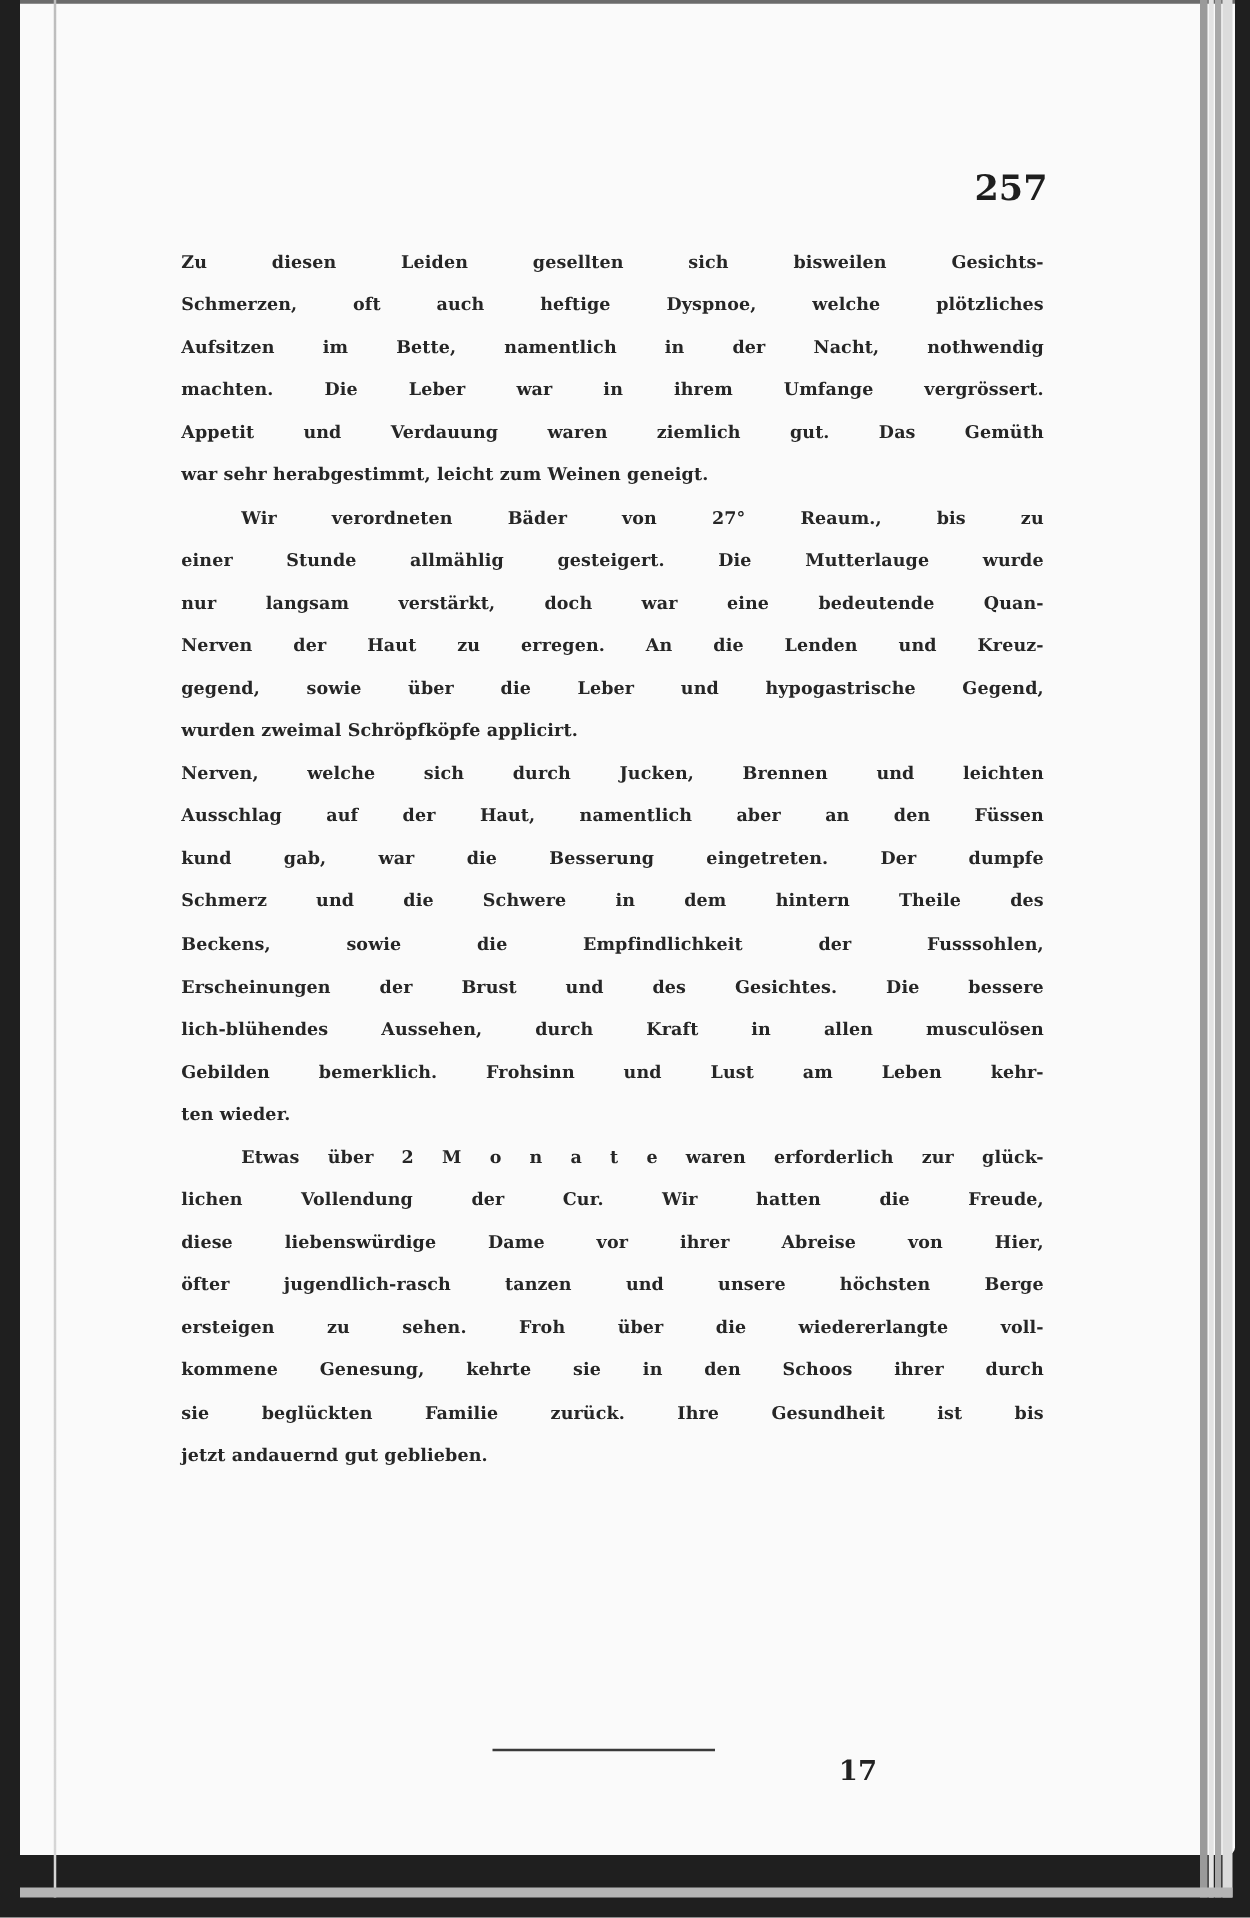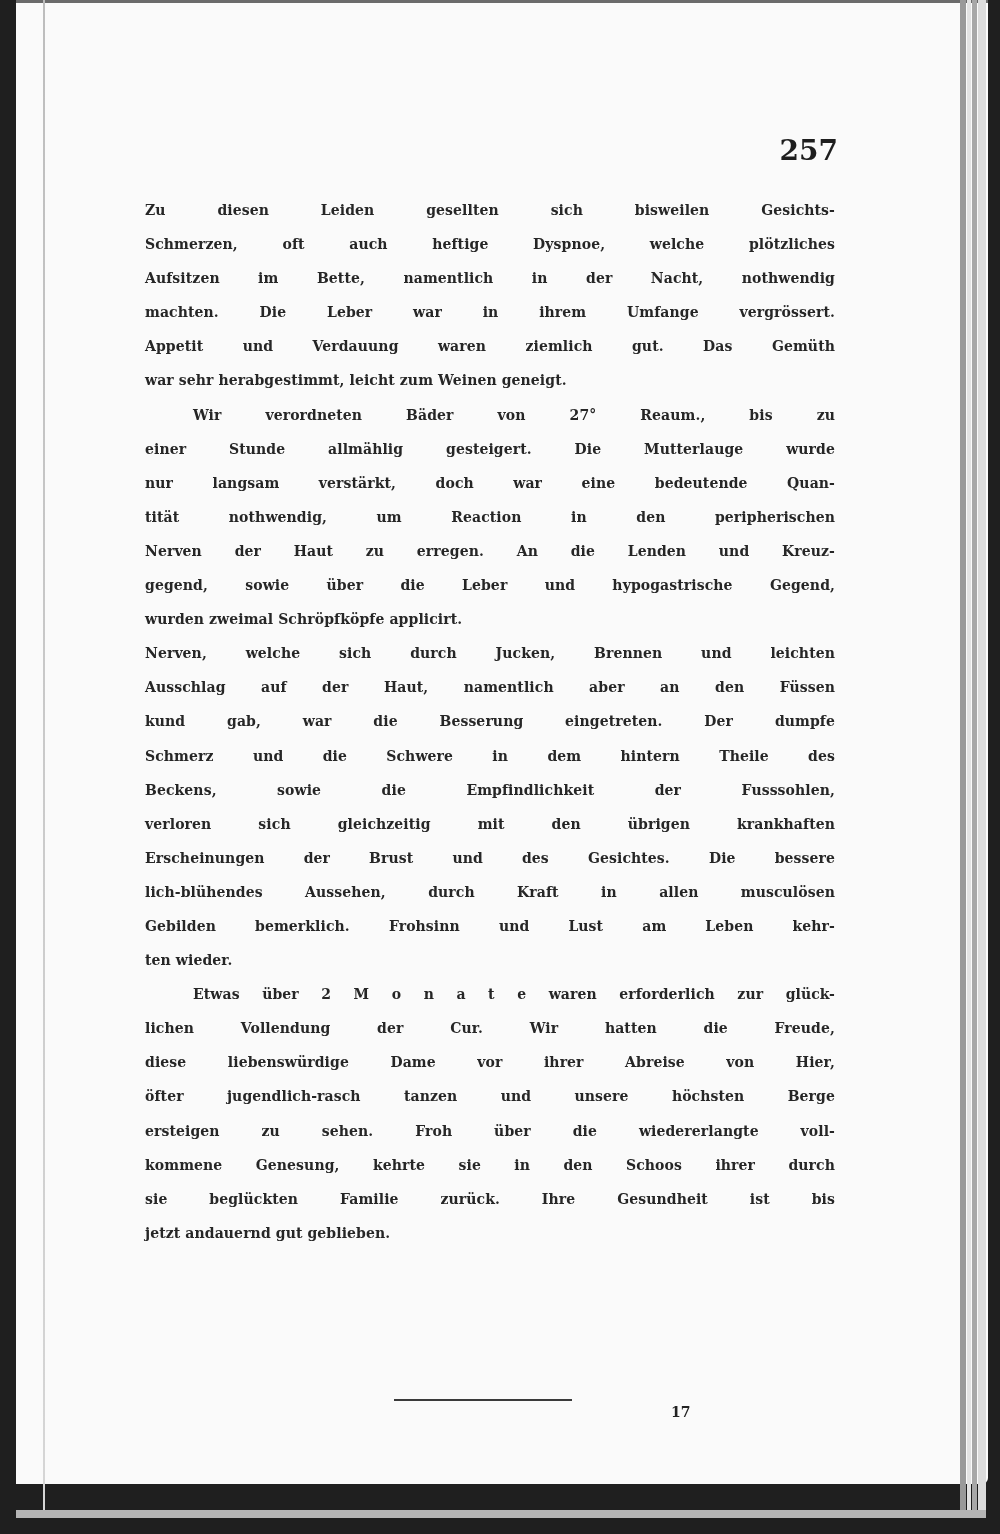--- a/index.html
+++ b/index.html
@@ -41,21 +41,21 @@
     height: 34.1px; line-height: 34.1px; font-size: 14px; color: #262626;
     text-align: justify; text-align-last: justify; white-space: nowrap;
     font-weight: bold; letter-spacing: 0.1px;
   }
   .line.last { text-align-last: left; }
   .line.indent { padding-left: 48px; }
   .rule {
     position: absolute; left: 378px; top: 1399px; width: 178px; height: 2px; background: #3a3a3a;
   }
   .signature {
-    position: absolute; left: 655px; top: 1404px; font-weight: bold; font-size: 14px; color: #222;
+    position: absolute; left: 655px; top: 1404px; font-weight: bold; font-size: 22px; color: #222;
   }
 </style>
 </head>
 <body>
 
 <div class="page">
   <div class="top-edge"></div>
   <div class="gutter-line"></div>
   <div class="edge-stripe edge-a"></div>
   <div class="edge-stripe edge-b"></div>
@@ -68,30 +68,28 @@
   <div class="text-block" id="text-block">
       <div class="line">Zu diesen Leiden gesellten sich bisweilen Gesichts-</div>
       <div class="line">Schmerzen, oft auch heftige Dyspnoe, welche plötzliches</div>
       <div class="line">Aufsitzen im Bette, namentlich in der Nacht, nothwendig</div>
       <div class="line">machten. Die Leber war in ihrem Umfange vergrössert.</div>
       <div class="line">Appetit und Verdauung waren ziemlich gut. Das Gemüth</div>
       <div class="line last">war sehr herabgestimmt, leicht zum Weinen geneigt.</div>
       <div class="line indent">Wir verordneten Bäder von 27° Reaum., bis zu</div>
       <div class="line">einer Stunde allmählig gesteigert. Die Mutterlauge wurde</div>
       <div class="line">nur langsam verstärkt, doch war eine bedeutende Quan-</div>
-      <div class="line">tität nothwendig, um Reaction in den peripherischen</div>
       <div class="line">Nerven der Haut zu erregen. An die Lenden und Kreuz-</div>
       <div class="line">gegend, sowie über die Leber und hypogastrische Gegend,</div>
       <div class="line last">wurden zweimal Schröpfköpfe applicirt.</div>
       <div class="line">Nerven, welche sich durch Jucken, Brennen und leichten</div>
       <div class="line">Ausschlag auf der Haut, namentlich aber an den Füssen</div>
       <div class="line">kund gab, war die Besserung eingetreten. Der dumpfe</div>
       <div class="line">Schmerz und die Schwere in dem hintern Theile des</div>
       <div class="line">Beckens, sowie die Empfindlichkeit der Fusssohlen,</div>
-      <div class="line">verloren sich gleichzeitig mit den übrigen krankhaften</div>
       <div class="line">Erscheinungen der Brust und des Gesichtes. Die bessere</div>
       <div class="line">lich-blühendes Aussehen, durch Kraft in allen musculösen</div>
       <div class="line">Gebilden bemerklich. Frohsinn und Lust am Leben kehr-</div>
       <div class="line last">ten wieder.</div>
       <div class="line indent">Etwas über 2 M o n a t e waren erforderlich zur glück-</div>
       <div class="line">lichen Vollendung der Cur. Wir hatten die Freude,</div>
       <div class="line">diese liebenswürdige Dame vor ihrer Abreise von Hier,</div>
       <div class="line">öfter jugendlich-rasch tanzen und unsere höchsten Berge</div>
       <div class="line">ersteigen zu sehen. Froh über die wiedererlangte voll-</div>
       <div class="line">kommene Genesung, kehrte sie in den Schoos ihrer durch</div>

